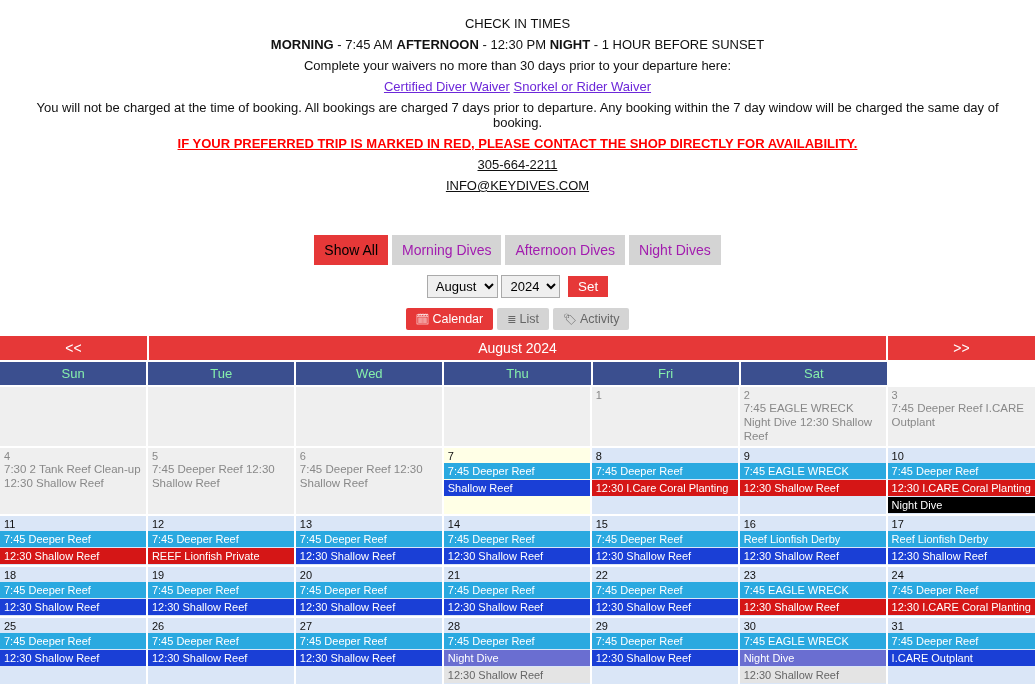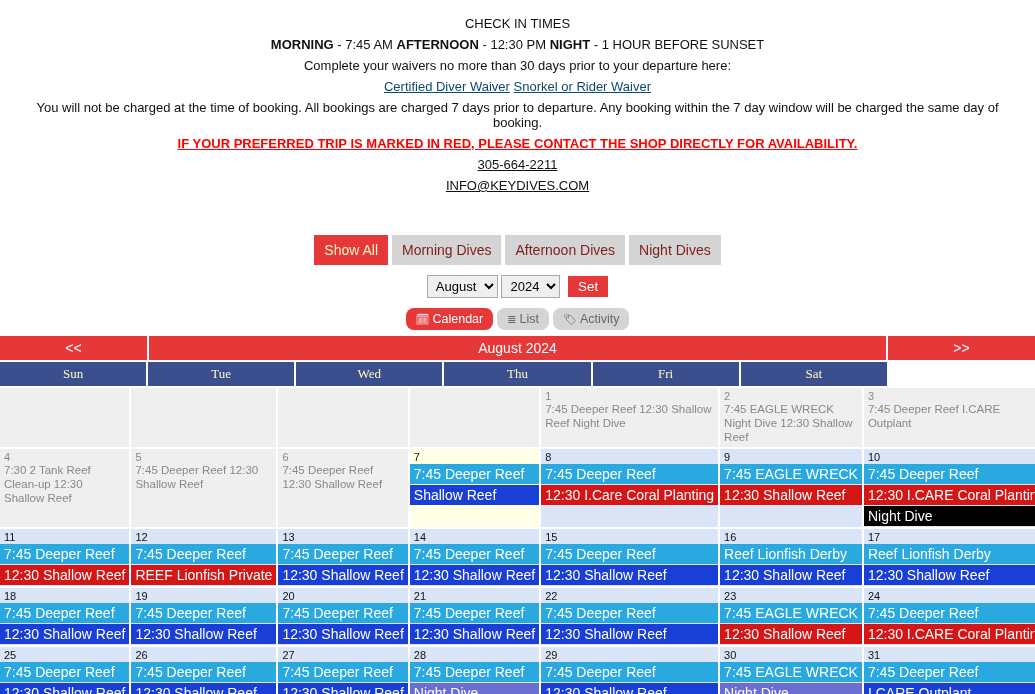--- a/index.html
+++ b/index.html
@@ -1,59 +1,59 @@
 <!DOCTYPE html>
 <html><head>
 <meta charset="utf-8">
 <style>
   * { box-sizing: border-box; margin: 0; padding: 0; }
   body { font-family: Arial, Helvetica, sans-serif; font-size: 13px; color: #111; width: 1035px; }
   .info-block { text-align: center; padding: 10px 20px; }
   .info-block p { margin: 6px 0; }
   .bold { font-weight: bold; }
   .red-bold { color: #ff0000; font-weight: bold; text-decoration: underline; text-align: center; }
-  .link { color: #0c4a6e; text-decoration: underline; cursor: pointer; }
+  .link { color: #6d28d9; text-decoration: underline; cursor: pointer; }
   .underline { text-decoration: underline; }
 
   .filter-tabs { text-align: center; margin: 26px 0 10px; }
   .filter-tabs button {
     border: none; padding: 7px 10px; font-size: 14px; cursor: pointer; margin: 0 2px;
   }
-  .filt-active { background: #e63838; color: #fef9c3; }
-  .filt-inactive { background: #d4d4d4; color: #7f1d1d; }
+  .filt-active { background: #e63838; color: #000000; }
+  .filt-inactive { background: #d4d4d4; color: #a21caf; }
 
   .month-controls { text-align: center; margin: 10px 14px; }
   .month-controls select { padding: 2px 4px; font-size: 13px; border: 1px solid #aaa; background:#efefef; }
   .month-controls button.set { background:#e63838; color:#fff; border:none; padding:3px 10px; cursor:pointer; margin-left:4px; }
 
   .view-tabs { text-align:center; margin-bottom:6px; }
-  .view-tabs button { border:none; padding:4px 10px; font-size:12.5px; cursor:pointer; margin:0 2px; border-radius:8px; }
+  .view-tabs button { border:none; padding:4px 10px; font-size:12.5px; cursor:pointer; margin:0 2px; border-radius:2px; }
   .view-active { background:#e63838; color:#fff; }
   .view-inactive { background:#d4d4d4; color:#666; }
   .view-tabs .glyph { margin-right:3px; font-size:11px; }
 
   .cal-wrap { width:1035px; }
   .cal-grid { display:grid; grid-template-columns: repeat(7, 1fr); gap:2px; }
 
   .month-row { display:grid; grid-template-columns: 147px 1fr 147px; gap:2px; }
   .month-nav, .month-label { background:#e63838; color:#fff; text-align:center; padding:4px 0; font-size:14px; cursor:pointer; }
 
-  .dow { background:#3b4f8f; color:#fef9c3; text-align:center; padding:4px 0; font-size:13px;font-family:Liberation Serif, serif; }
+  .dow { background:#3b4f8f; color:#86efac; text-align:center; padding:4px 0; font-size:13px; }
 
   .cell { min-height:42px; background:#fff; position:relative; font-size:11.5px; }
   .cell.pale-past { background:#efefef; color:#888; }
   .cell.pale-current { background:#dae6f7; }
   .cell.highlight-today { background:#ffffe6; }
 
   .daynum { display:block; padding:2px 4px 1px; font-size:11px; }
   .pale-past .daynum { color:#888; }
 
   .past-text { color:#888; padding:0 4px 3px; line-height:1.2; }
 
-  .ev { color:#fff; padding:2px 4px; margin:0 0 1px 0; font-size:14px; white-space:nowrap; overflow:hidden; cursor:pointer; }
+  .ev { color:#fff; padding:2px 4px; margin:0 0 1px 0; font-size:11px; white-space:nowrap; overflow:hidden; cursor:pointer; }
   .ev-sky   { background:#2aa9e0; }
   .ev-blue  { background:#1a3fd6; }
   .ev-red   { background:#d51616; }
   .ev-black { background:#000; }
   .ev-purple{ background:#6a6ed1; }
   .ev-grey  { background:#e4e4e4; color:#666; }
 </style>
 </head>
 <body>
 
@@ -99,21 +99,20 @@
       <div class="dow">Fri</div>
       <div class="dow">Sat</div>
     </div>
   <div class="cal-grid" id="cal-body" style="margin-top:2px;">
       <div class="cell pale-past"></div>
       <div class="cell pale-past"></div>
       <div class="cell pale-past"></div>
       <div class="cell pale-past"></div>
       <div class="cell pale-past">
         <span class="daynum">1</span>
-        <div class="past-text">7:45 Deeper Reef 12:30 Shallow Reef Night Dive</div>
       </div>
       <div class="cell pale-past">
         <span class="daynum">2</span>
         <div class="past-text">7:45 EAGLE WRECK Night Dive 12:30 Shallow Reef</div>
       </div>
       <div class="cell pale-past">
         <span class="daynum">3</span>
         <div class="past-text">7:45 Deeper Reef I.CARE Outplant</div>
       </div>
       <div class="cell pale-past">

